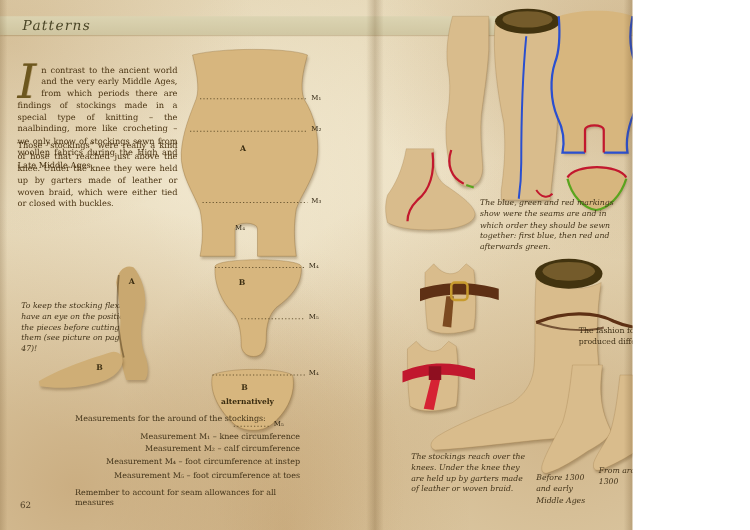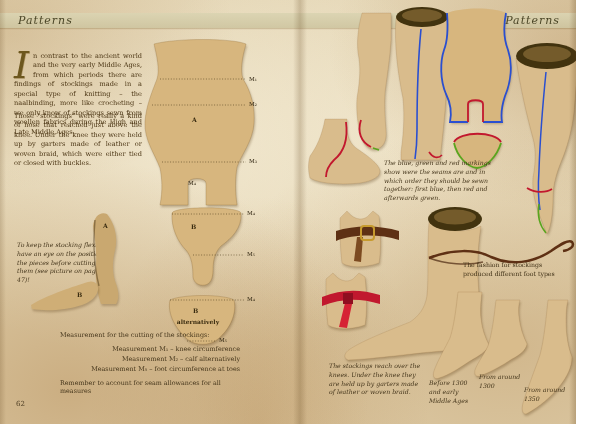--- a/index.html
+++ b/index.html
@@ -1,17 +1,17 @@
 <!DOCTYPE html>
 <html><head>
 <meta charset="utf-8">
 <style>
   html,body{margin:0;padding:0;}
   #spread{
-    position:relative; width:576px; height:424px; overflow:hidden;
+    position:relative; width:506px; height:424px; overflow:hidden;
     font-family:"DejaVu Serif", serif;
     background:
       radial-gradient(ellipse at 12% 92%, rgba(168,118,58,0.40), transparent 42%),
       radial-gradient(ellipse at 45% 100%, rgba(170,122,62,0.30), transparent 38%),
       radial-gradient(ellipse at 88% 82%, rgba(175,126,66,0.33), transparent 45%),
       radial-gradient(ellipse at 99% 12%, rgba(160,110,50,0.30), transparent 30%),
       radial-gradient(ellipse at 2% 8%, rgba(160,112,52,0.22), transparent 28%),
       radial-gradient(ellipse at 30% 35%, rgba(252,246,228,0.50), transparent 55%),
       radial-gradient(ellipse at 72% 30%, rgba(250,243,222,0.45), transparent 50%),
       #e2d3b1;
@@ -92,23 +92,24 @@
     <div class="mlabel" style="left:249px; top:76px;">M₁</div>
     <div class="mlabel" style="left:249px; top:101px;">M₂</div>
     <div class="mlabel" style="left:249px; top:158px;">M₃</div>
     <div class="mlabel" style="left:188px; top:180px;">M₄</div>
     <div class="mlabel" style="left:247px; top:210px;">M₄</div>
     <div class="mlabel" style="left:247px; top:251px;">M₅</div>
     <div class="mlabel" style="left:247px; top:296px;">M₄</div>
     <div class="mlabel" style="left:219px; top:337px;">M₅</div>
 
     <div class="meas">
-      <div class="t">Measurement for the cutting of the stockings:</div>
+      <div class="t">Measurements for the around of the stockings:</div>
       <div class="i">Measurement M₁ – knee circumference</div>
-      <div class="i">Measurement M₂ – calf alternatively</div>
+      <div class="i">Measurement M₂ – calf circumference</div>
+      <div class="i">Measurement M₄ – foot circumference at instep</div>
       <div class="i">Measurement M₅ – foot circumference at toes</div>
       <div class="n">Remember to account for seam allowances for all measures</div>
     </div>
 
     <div class="pagenum" style="left:16px; top:400px;">62</div>
   </div>
 
   <div class="page" id="page-right">
 
     <svg style="left:0; top:0;" width="300" height="424" viewBox="0 0 300 424">

